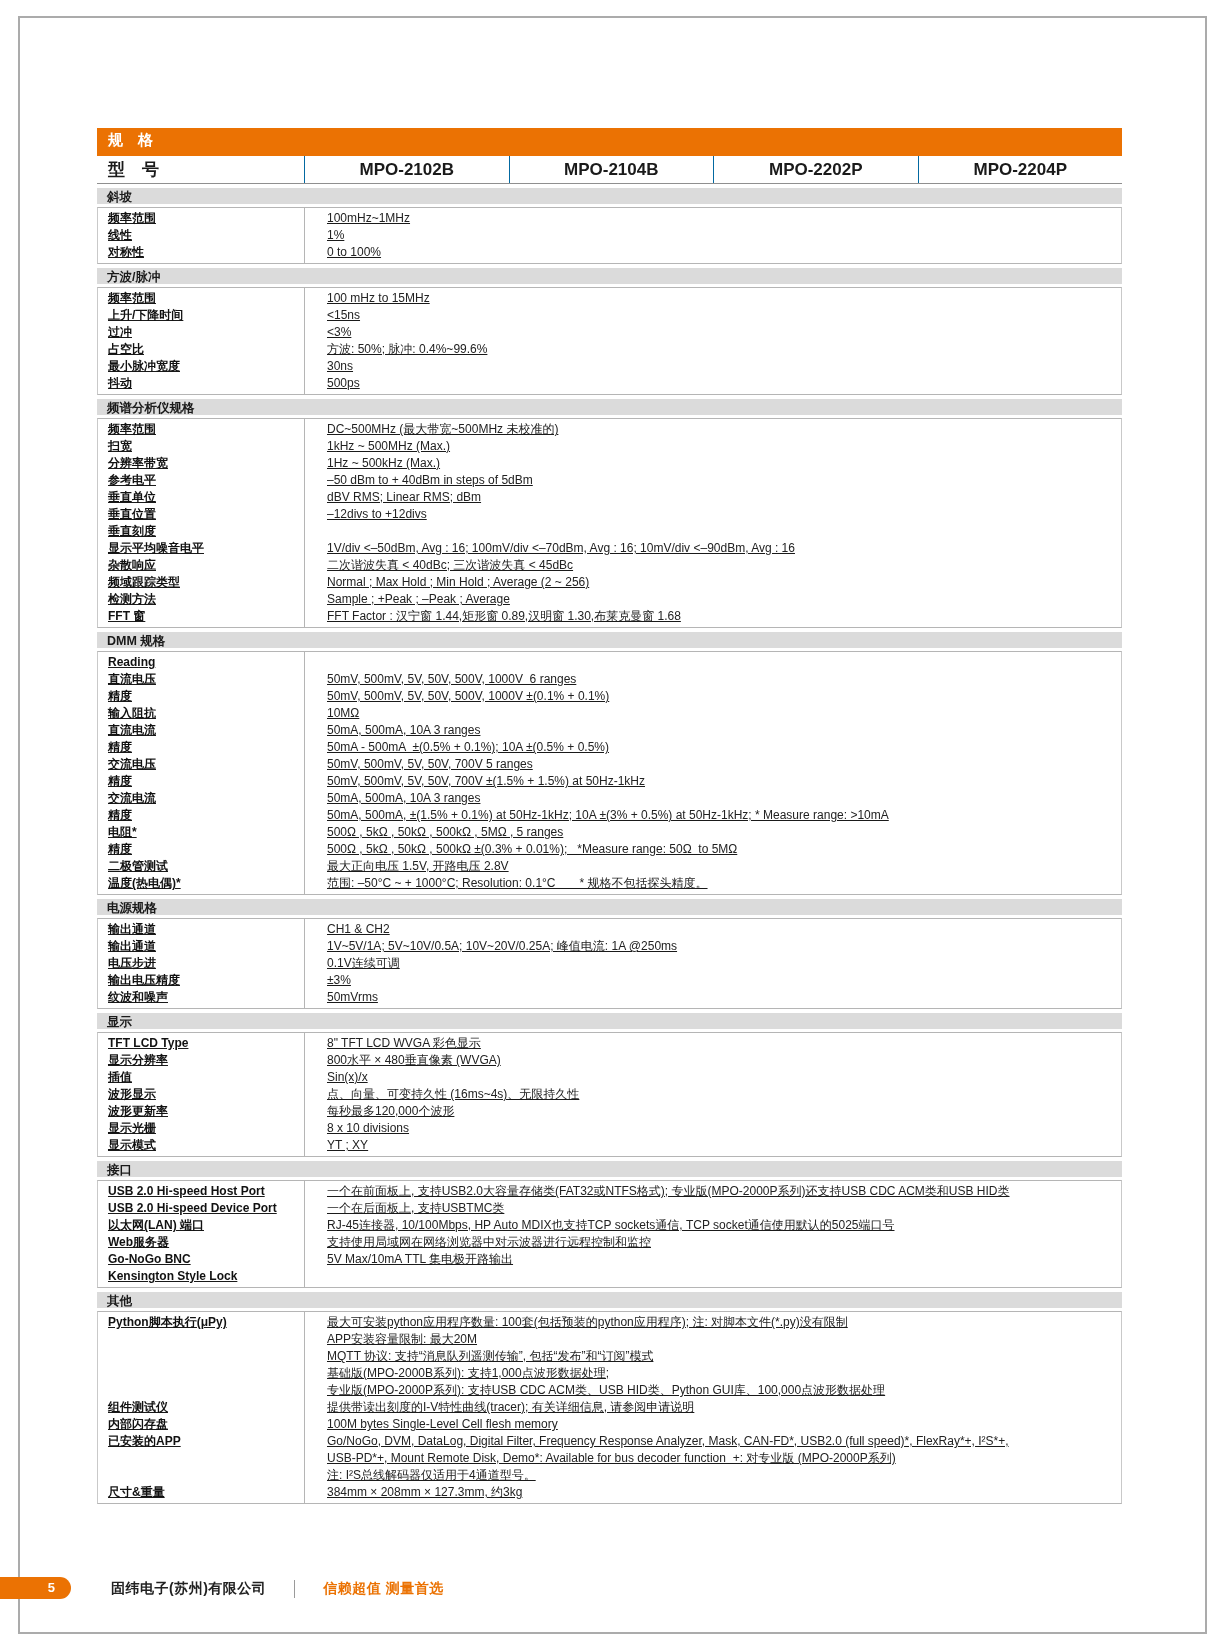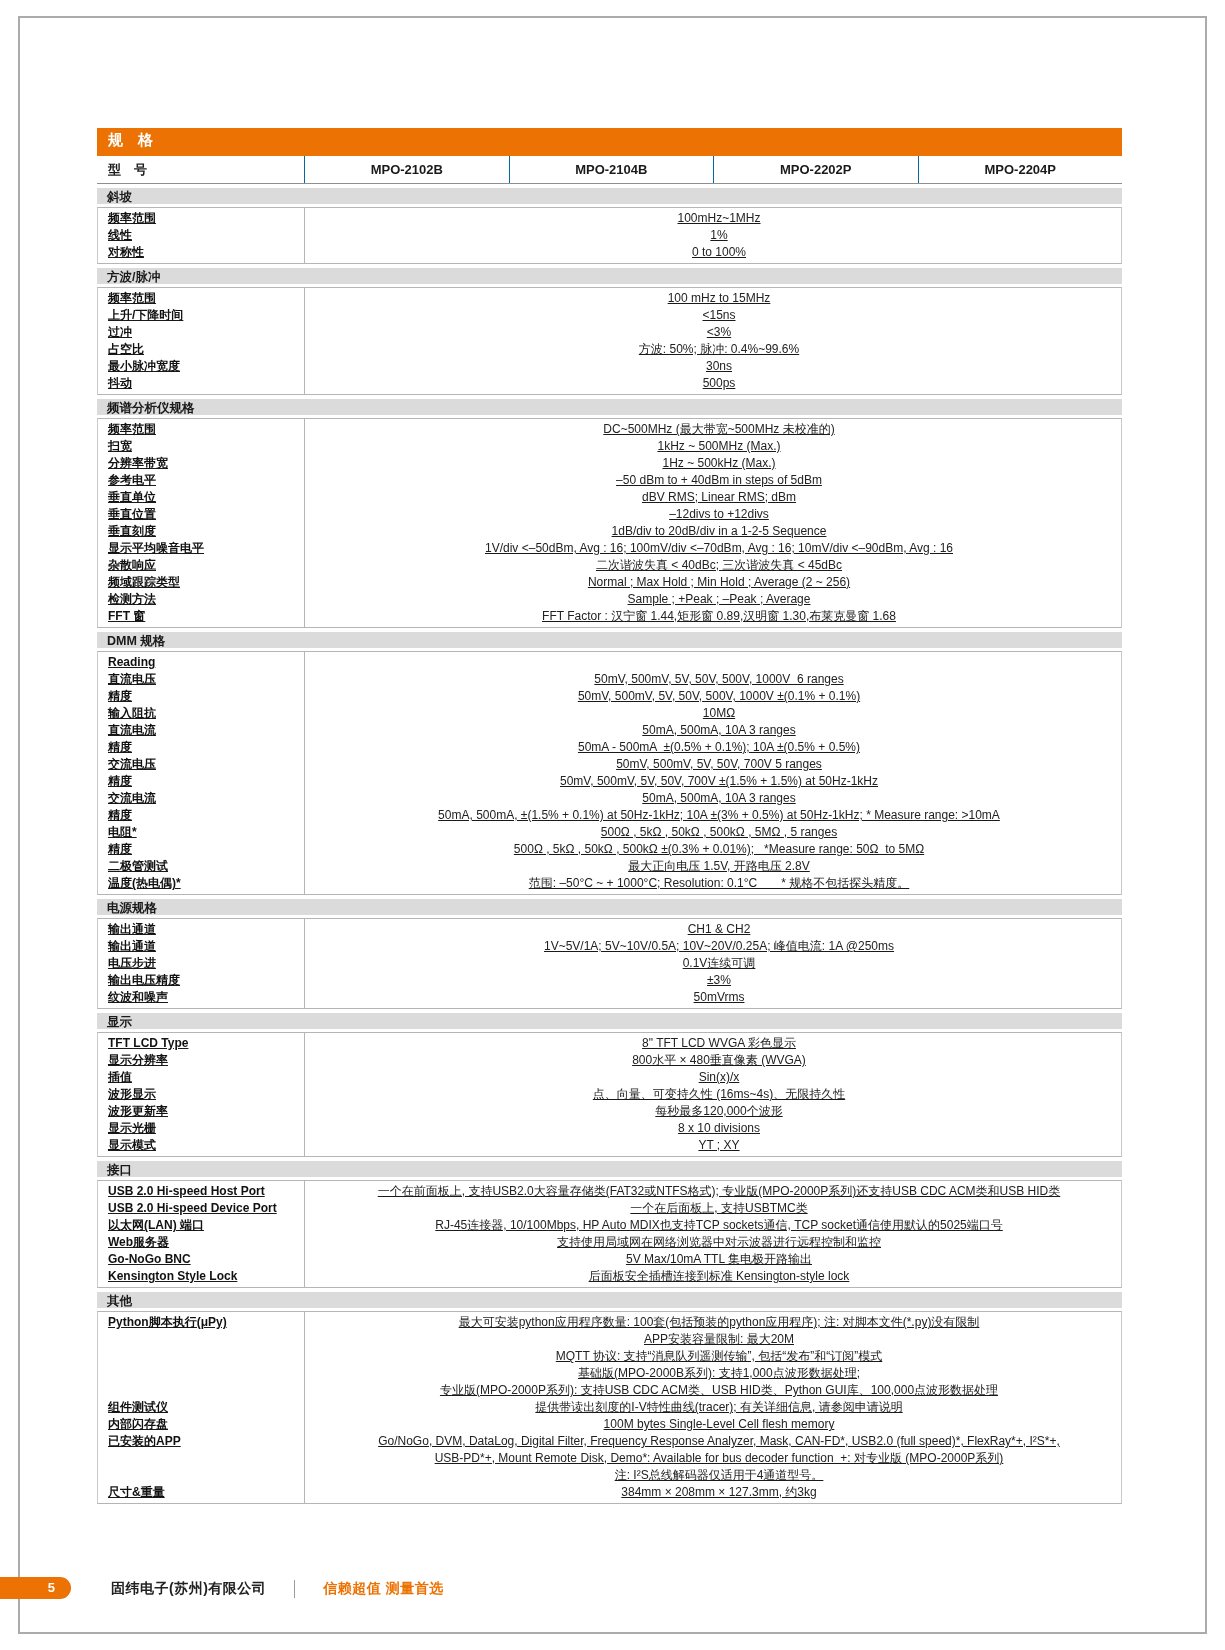--- a/index.html
+++ b/index.html
@@ -11,21 +11,21 @@
   .page-frame{
     position:absolute;left:18px;top:16px;width:1189px;height:1618px;
     border:2px solid #ababab;box-sizing:border-box;pointer-events:none;
   }
   .spec-table{position:absolute;left:97px;top:128px;width:1025px;}
   .spec-title-bar{
     height:28px;line-height:24px;background:var(--accent,#EB7203);
     color:#fff;font-weight:bold;font-size:15px;padding-left:11px;
   }
   .model-row{
-    display:flex;height:27px;line-height:27px;font-weight:bold;font-size:13px;
+    display:flex;height:27px;line-height:27px;font-weight:bold;font-size:17px;
     border-bottom:1px solid #8f8f8f;
     justify-content:flex-end;
   }
   .model-label{width:207px;padding-left:11px;box-sizing:border-box;}
   .model-cell{flex:1;text-align:center;border-left:1px solid #0369a1;}
   .section-bar{
     height:16px;line-height:18px;background:var(--barbg,#DBDBDB);
     font-weight:bold;font-size:12.5px;padding-left:10px;margin:4px 0 3px 0;
   }
   .section-body{
@@ -34,21 +34,21 @@
   }
   .section-body::after{
     content:"";position:absolute;left:206px;top:0;bottom:0;width:1px;
     background:var(--bordc,#b5b5b5);
   }
   .spec-row{display:flex;align-items:flex-start;}
   .spec-label{
     width:206px;box-sizing:border-box;padding-left:10px;flex:none;
     font-weight:bold;font-size:12px;line-height:17px;color:#111;
   }
-  .spec-value{flex:1;padding-left:13px;min-width:0;text-align:center;}
+  .spec-value{flex:1;padding-left:23px;min-width:0;}
   .spec-line{font-size:12px;line-height:17px;color:#222;white-space:pre-wrap;}
   .page-tab{
     position:absolute;left:0;top:1577px;width:71px;height:22px;box-sizing:border-box;
     background:var(--accent,#EB7203);border-radius:0 11px 11px 0;
     color:#fff;font-weight:bold;font-size:13px;line-height:22px;
     text-align:right;padding-right:16px;
   }
   .footer{position:absolute;left:111px;top:1578px;height:22px;display:flex;align-items:center;gap:28px;}
   .footer-company{font-size:14px;font-weight:bold;color:#222;letter-spacing:0.5px;}
   .footer-divider{width:1px;height:18px;background:#9a9a9a;}
@@ -162,23 +162,20 @@
           </div>
         </div>
         <div class="spec-row">
           <div class="spec-label">垂直位置</div>
           <div class="spec-value">
             <div class="spec-line">–12divs to +12divs</div>
           </div>
         </div>
         <div class="spec-row">
           <div class="spec-label">垂直刻度</div>
-          <div class="spec-value">
-            <div class="spec-line">1dB/div to 20dB/div in a 1-2-5 Sequence</div>
-          </div>
         </div>
         <div class="spec-row">
           <div class="spec-label">显示平均噪音电平</div>
           <div class="spec-value">
             <div class="spec-line">1V/div &lt;–50dBm, Avg : 16; 100mV/div &lt;–70dBm, Avg : 16; 10mV/div &lt;–90dBm, Avg : 16</div>
           </div>
         </div>
         <div class="spec-row">
           <div class="spec-label">杂散响应</div>
           <div class="spec-value">
@@ -393,23 +390,20 @@
           </div>
         </div>
         <div class="spec-row">
           <div class="spec-label">Go-NoGo BNC</div>
           <div class="spec-value">
             <div class="spec-line">5V Max/10mA TTL 集电极开路输出</div>
           </div>
         </div>
         <div class="spec-row">
           <div class="spec-label">Kensington Style Lock</div>
-          <div class="spec-value">
-            <div class="spec-line">后面板安全插槽连接到标准 Kensington-style lock</div>
-          </div>
         </div>
       </div>
       <div class="section-bar">其他</div>
       <div class="section-body">
         <div class="spec-row">
           <div class="spec-label">Python脚本执行(μPy)</div>
           <div class="spec-value">
             <div class="spec-line">最大可安装python应用程序数量: 100套(包括预装的python应用程序); 注: 对脚本文件(*.py)没有限制</div>
             <div class="spec-line">APP安装容量限制: 最大20M</div>
             <div class="spec-line">MQTT 协议: 支持“消息队列遥测传输”, 包括“发布”和“订阅”模式</div>

